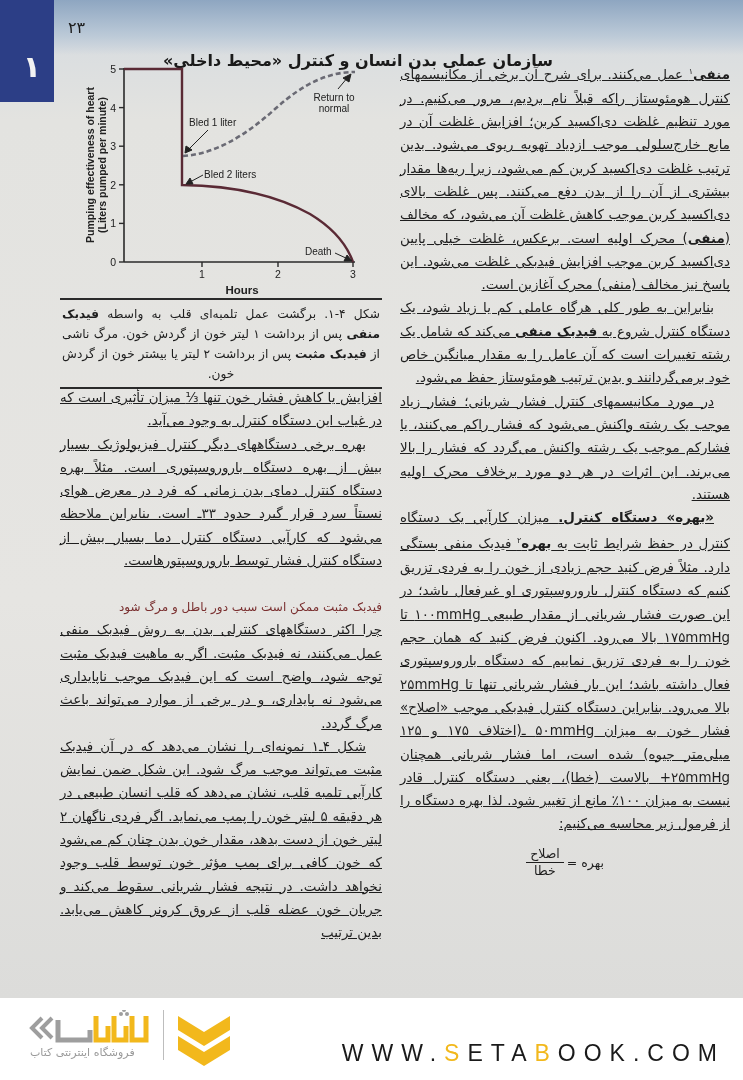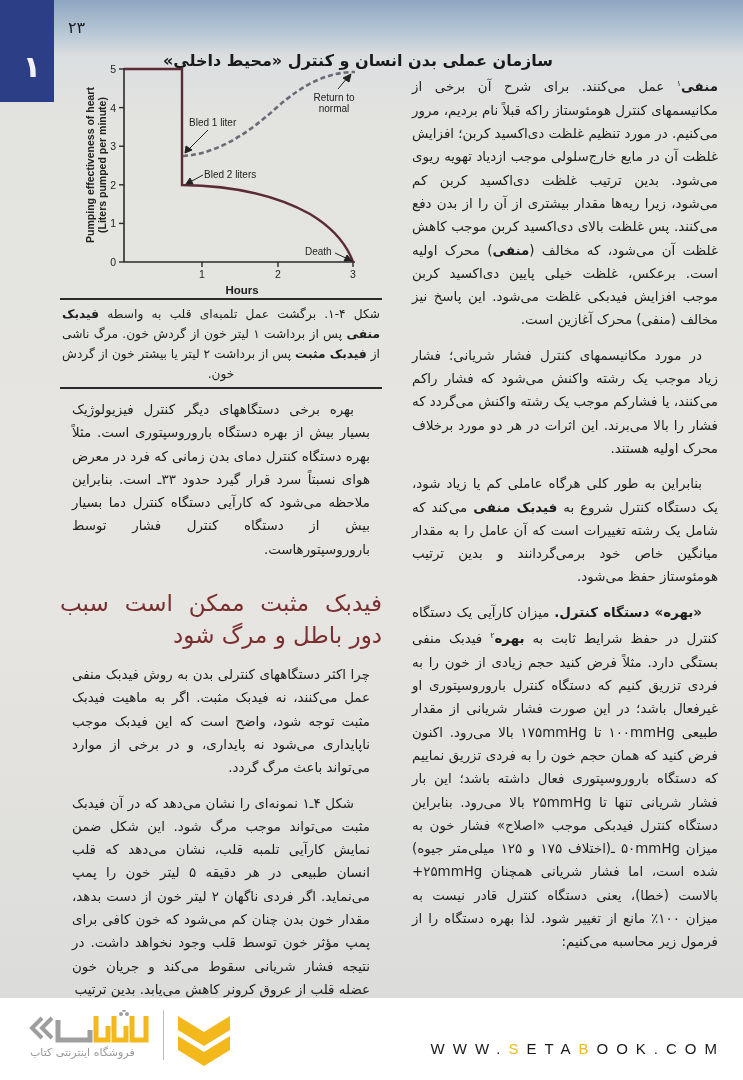--- a/index.html
+++ b/index.html
@@ -27,29 +27,29 @@
     position: absolute; left: 0; top: 0; width: 54px; height: 102px;
     background: #2c3e86;
     display: flex; align-items: flex-end; justify-content: center; padding-bottom: 18px;
   }
   .chapter-tab span { color: #f2f2f2; font-size: 30px; font-weight: bold; margin-left: 10px; }
 
   .col {
     position: absolute; direction: rtl; text-align: justify;
     font-size: 13.4px; line-height: 23.3px; color: #1e1e1e;
   }
-  .col p { margin: 12px; }
+  .col p { margin: 0; text-decoration: underline; }
   .col .indent { text-indent: 16px; }
   .col b { font-weight: bold; }
   .col sup { font-size: 8px; }
   .col-right { left: 400px; top: 60px; width: 330px; }
   .col-left-body { left: 60px; top: 386px; width: 322px; }
 
   .section-heading {
-    font-size: 23px; line-height: 32px; color: #7a2f2f; font-weight: normal; margin-top: 26px; margin-bottom: 2px;
+    font-size: 12px; line-height: 18px; color: #7a2f2f; font-weight: normal; margin-top: 26px; margin-bottom: 2px;
   }
 
   .chart-wrap { position: absolute; left: 60px; top: 58px; width: 322px; height: 240px; }
   .chart-wrap svg { position: absolute; left: 0; top: 0; }
 
   .caption {
     position: absolute; left: 60px; top: 298px; width: 322px;
     border-top: 2px solid #2a2a2a; border-bottom: 2px solid #2a2a2a;
     padding: 4px 2px 3px 2px; direction: rtl; text-align: justify; text-align-last: center;
     font-size: 12.2px; line-height: 20px; color: #1e1e1e;
@@ -66,21 +66,21 @@
 
   .footer {
     position: absolute; left: 0; top: 998px; width: 743px; height: 82px; background: #ffffff;
   }
   .footer-title {
     position: absolute; right: 20px; top: 10px; direction: rtl;
     font-size: 19px; color: #1a1a1a;
   }
   .footer-url {
     position: absolute; right: 18px; top: 42px;
-    font-size: 15px; letter-spacing: 8px; color: #1a1a1a; font-family: "Liberation Sans", sans-serif;
+    font-size: 23px; letter-spacing: 8px; color: #1a1a1a; font-family: "Liberation Sans", sans-serif;
   }
   .footer-url .accent { color: #f2b81c; }
   .logo { position: absolute; left: 28px; top: 12px; width: 260px; height: 62px; }
   .logo-sub { position: absolute; left: 30px; top: 48px; direction: rtl; font-size: 11px; color: #9a9a9a; width: 118px; text-align: left; }
   .logo-divider { position: absolute; left: 163px; top: 12px; width: 1px; height: 50px; background: #bdbdbd; }
 </style>
 </head>
 <body>
 
 <div class="page">
@@ -150,26 +150,34 @@
       </g>
     </svg>
   </div>
 
   <div class="caption">
     <span>شکل ۴-۱. برگشت عمل تلمبه‌ای قلب به واسطه </span><b>فیدبک منفی</b><span> پس از برداشت ۱ لیتر خون از گردش خون. مرگ ناشی از </span><b>فیدبک مثبت</b><span> پس از برداشت ۲ لیتر یا بیشتر خون از گردش خون.</span>
   </div>
 
   <div class="col col-right">
     <p><b>منفی</b><sup>۱</sup><span> عمل می‌کنند. برای شرح آن برخی از مکانیسمهای کنترل هومئوستاز راکه قبلاً نام بردیم، مرور می‌کنیم. در مورد تنظیم غلظت دی‌اکسید کربن؛ افزایش غلظت آن در مایع خارج‌سلولی موجب ازدیاد تهویه ریوی می‌شود. بدین ترتیب غلظت دی‌اکسید کربن کم می‌شود، زیرا ریه‌ها مقدار بیشتری از آن را از بدن دفع می‌کنند. پس غلظت بالای دی‌اکسید کربن موجب کاهش غلظت آن می‌شود، که مخالف (</span><b>منفی</b><span>) محرک اولیه است. برعکس، غلظت خیلی پایین دی‌اکسید کربن موجب افزایش فیدبکی غلظت می‌شود. این پاسخ نیز مخالف (منفی) محرک آغازین است.</span></p>
+    <p class="indent"><span>بنابراین به طور کلی هرگاه عاملی کم یا زیاد شود، یک دستگاه کنترل شروع به </span><b>فیدبک منفی</b><span> می‌کند که شامل یک رشته تغییرات است که آن عامل را به مقدار میانگین خاص خود برمی‌گردانند و بدین ترتیب هومئوستاز حفظ می‌شود.</span></p>
     <p class="indent">در مورد مکانیسمهای کنترل فشار شریانی؛ فشار زیاد موجب یک رشته واکنش می‌شود که فشار راکم می‌کنند، یا فشارکم موجب یک رشته واکنش می‌گردد که فشار را بالا می‌برند. این اثرات در هر دو مورد برخلاف محرک اولیه هستند.</p>
-    <p class="indent"><span>بنابراین به طور کلی هرگاه عاملی کم یا زیاد شود، یک دستگاه کنترل شروع به </span><b>فیدبک منفی</b><span> می‌کند که شامل یک رشته تغییرات است که آن عامل را به مقدار میانگین خاص خود برمی‌گردانند و بدین ترتیب هومئوستاز حفظ می‌شود.</span></p>
     <p class="indent"><b>«بهره» دستگاه کنترل.</b><span> میزان کارآیی یک دستگاه کنترل در حفظ شرایط ثابت به </span><b>بهره</b><sup>۲</sup><span> فیدبک منفی بستگی دارد. مثلاً فرض کنید حجم زیادی از خون را به فردی تزریق کنیم که دستگاه کنترل باروروسپتوری او غیرفعال باشد؛ در این صورت فشار شریانی از مقدار طبیعی ۱۰۰mmHg تا ۱۷۵mmHg بالا می‌رود. اکنون فرض کنید که همان حجم خون را به فردی تزریق نماییم که دستگاه باروروسپتوری فعال داشته باشد؛ این بار فشار شریانی تنها تا ۲۵mmHg بالا می‌رود. بنابراین دستگاه کنترل فیدبکی موجب «اصلاح» فشار خون به میزان ۵۰mmHg ـ(اختلاف ۱۷۵ و ۱۲۵ میلی‌متر جیوه) شده است، اما فشار شریانی همچنان ۲۵mmHg+ بالاست (خطا)، یعنی دستگاه کنترل قادر نیست به میزان ۱۰۰٪ مانع از تغییر شود. لذا بهره دستگاه را از فرمول زیر محاسبه می‌کنیم:</span></p>
+    <div class="formula">
+      <span class="lhs">بهره =</span>
+      <span class="frac">
+        <span class="num">اصلاح</span>
+        <span class="den">خطا</span>
+      </span>
+    </div>
   </div>
 
   <div class="col col-left-body">
+    <p><span>افزایش یا کاهش فشار خون تنها </span><span>⅓</span><span> میزان تأثیری است که در غیاب این دستگاه کنترل به وجود می‌آید.</span></p>
     <p class="indent">بهره برخی دستگاههای دیگر کنترل فیزیولوژیک بسیار بیش از بهره دستگاه باروروسپتوری است. مثلاً بهره دستگاه کنترل دمای بدن زمانی که فرد در معرض هوای نسبتاً سرد قرار گیرد حدود ۳۳ـ است. بنابراین ملاحظه می‌شود که کارآیی دستگاه کنترل دما بسیار بیش از دستگاه کنترل فشار توسط باروروسپتورهاست.</p>
     <h2 class="section-heading">فیدبک مثبت ممکن است سبب دور باطل و مرگ شود</h2>
     <p>چرا اکثر دستگاههای کنترلی بدن به روش فیدبک منفی عمل می‌کنند، نه فیدبک مثبت. اگر به ماهیت فیدبک مثبت توجه شود، واضح است که این فیدبک موجب ناپایداری می‌شود نه پایداری، و در برخی از موارد می‌تواند باعث مرگ گردد.</p>
     <p class="indent">شکل ۴ـ۱ نمونه‌ای را نشان می‌دهد که در آن فیدبک مثبت می‌تواند موجب مرگ شود. این شکل ضمن نمایش کارآیی تلمبه قلب، نشان می‌دهد که قلب انسان طبیعی در هر دقیقه ۵ لیتر خون را پمپ می‌نماید. اگر فردی ناگهان ۲ لیتر خون از دست بدهد، مقدار خون بدن چنان کم می‌شود که خون کافی برای پمپ مؤثر خون توسط قلب وجود نخواهد داشت. در نتیجه فشار شریانی سقوط می‌کند و جریان خون عضله قلب از عروق کرونر کاهش می‌یابد. بدین ترتیب</p>
   </div>
 </div>
 
 <div class="footer">
   <svg class="logo" width="260" height="62" viewBox="0 0 260 62">
 

